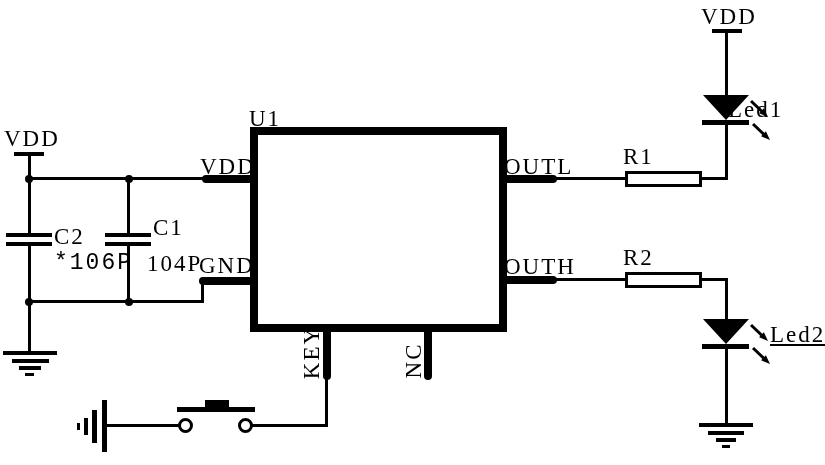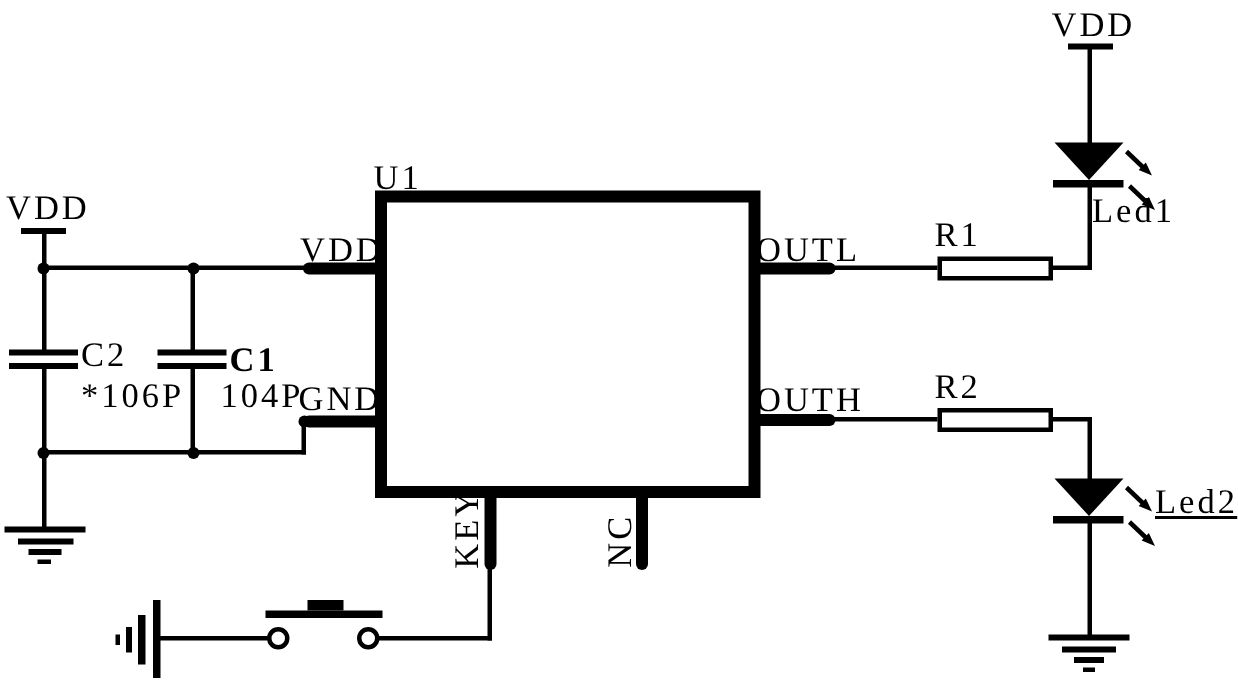--- a/index.html
+++ b/index.html
@@ -71,25 +71,25 @@
 
   <div class="dot" style="left:25px;top:175px;"></div>
   <div class="dot" style="left:125px;top:175px;"></div>
   <div class="dot" style="left:25px;top:298px;"></div>
   <div class="dot" style="left:125px;top:298px;"></div>
   <div class="dot" style="left:199px;top:277px;"></div>
 
   <div class="abs ink" style="left:6px;top:233px;width:46px;height:4px;"></div>
   <div class="abs ink" style="left:6px;top:242px;width:46px;height:4px;"></div>
   <div class="lbl" style="left:54px;top:225px;text-align:center;">C2</div>
-  <div class="lbl" style="left:54px;top:252px;">*106P</div>
+  <div class="lbl" style="left:54px;top:252px;font-family:Liberation Mono, monospace;">*106P</div>
 
   <div class="abs ink" style="left:105px;top:233px;width:46px;height:4px;"></div>
   <div class="abs ink" style="left:105px;top:242px;width:46px;height:4px;"></div>
-  <div class="lbl" style="left:153px;top:228px;font-weight:bold;">C1</div>
+  <div class="lbl" style="left:153px;top:216px;">C1</div>
   <div class="lbl" style="left:147px;top:252px;">104P</div>
 
   <div>
     <div class="abs ink" style="left:3px;top:351px;width:54px;height:4px;"></div>
     <div class="abs ink" style="left:12px;top:359px;width:37px;height:4px;"></div>
     <div class="abs ink" style="left:19px;top:366px;width:22px;height:4px;"></div>
     <div class="abs ink" style="left:25px;top:373px;width:9px;height:3px;"></div>
   </div>
 
   <div>
@@ -115,21 +115,21 @@
   <div class="abs ink" style="left:712px;top:29px;width:30px;height:4px;"></div>
 
   <svg style="left:698px;top:92px;" width="90" height="56" viewBox="0 0 90 56">
     <polygon points="5,3 51,3 28,28" fill="#000"></polygon>
     <rect x="4" y="28" width="47" height="5" fill="#000"></rect>
     <line x1="53" y1="9" x2="64" y2="19.5" stroke="#000" stroke-width="3"></line>
     <polygon points="70,25 61.1,21.3 65.9,16.3" fill="#000"></polygon>
     <line x1="55" y1="32" x2="66" y2="42.5" stroke="#000" stroke-width="3"></line>
     <polygon points="72,48 63.1,44.3 67.9,39.3" fill="#000"></polygon>
   </svg>
-  <div class="lbl" style="left:728px;top:98px;margin-top:31px;">Led1</div>
+  <div class="lbl" style="left:728px;top:98px;">Led1</div>
 
   <svg style="left:698px;top:316px;" width="90" height="56" viewBox="0 0 90 56">
     <polygon points="5,3 51,3 28,28" fill="#000"></polygon>
     <rect x="4" y="28" width="47" height="5" fill="#000"></rect>
     <line x1="53" y1="9" x2="64" y2="19.5" stroke="#000" stroke-width="3"></line>
     <polygon points="70,25 61.1,21.3 65.9,16.3" fill="#000"></polygon>
     <line x1="55" y1="32" x2="66" y2="42.5" stroke="#000" stroke-width="3"></line>
     <polygon points="72,48 63.1,44.3 67.9,39.3" fill="#000"></polygon>
   </svg>
   <div class="lbl" style="left:770px;top:323px;text-decoration:underline;">Led2</div>

